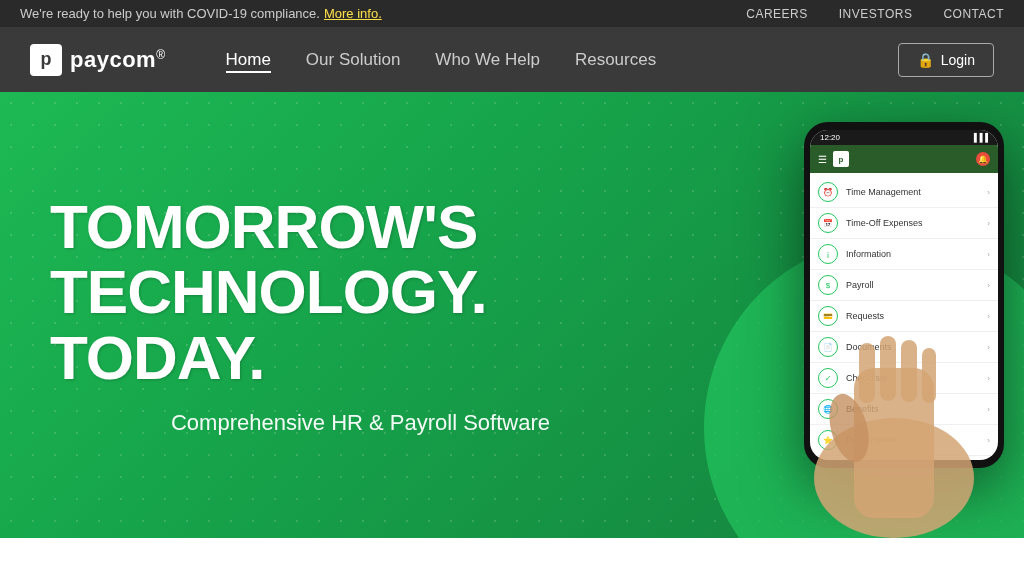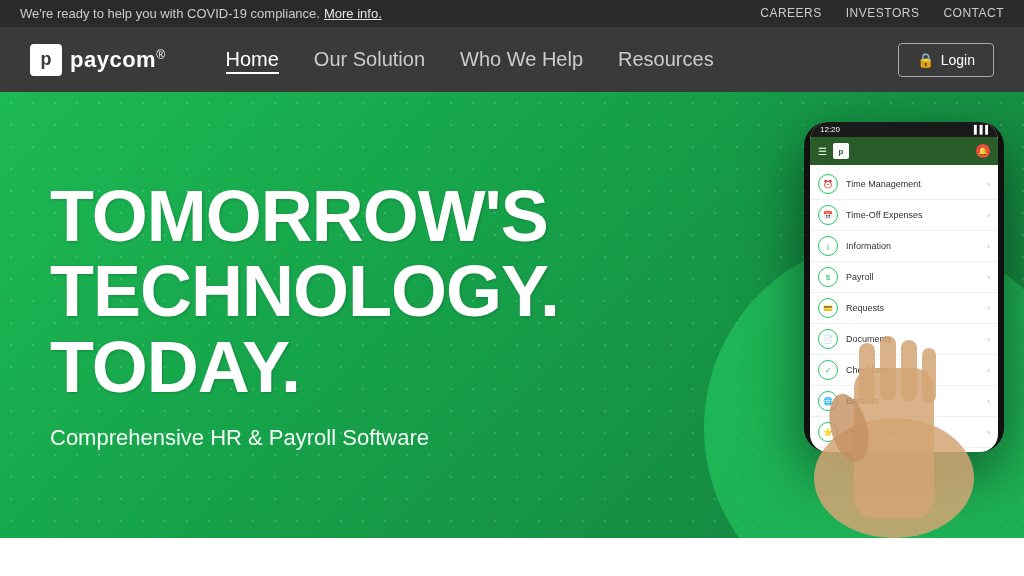--- a/index.html
+++ b/index.html
@@ -5,32 +5,32 @@
     * { margin: 0; padding: 0; box-sizing: border-box; }
     body { font-family: Arial, sans-serif; width: 1024px; height: 576px; overflow: hidden; }
 
     
     .announcement-bar {
       background-color: #2a2a2a;
       color: #ccc;
       font-size: 13px;
       padding: 6px 20px;
       display: flex;
-      align-items: flex-start;
+      align-items: flex-end;
       gap: 4px;
     }
     .announcement-bar a {
-      color: #e5e5e5;
+      color: #fde047;
       text-decoration: underline;
       cursor: pointer;
     }
     .top-right-links {
       margin-left: auto;
       display: flex;
-      gap: 24px;
+      gap: 31px;
     }
     .top-right-links a {
       color: #ccc;
       text-decoration: none;
       font-size: 12px;
       cursor: pointer;
       text-transform: uppercase;
       letter-spacing: 0.5px;
     }
 
@@ -73,21 +73,21 @@
     }
     .nav-links {
       display: flex;
       gap: 35px;
       list-style: none;
       flex: 1;
     }
     .nav-links li a {
       color: #ccc;
       text-decoration: none;
-      font-size: 20px;
+      font-size: 17px;
       cursor: pointer;
     }
     .nav-links li a.active {
       color: white;
       border-bottom: 2px solid white;
       padding-bottom: 2px;
     }
     .nav-actions {
       display: flex;
       gap: 12px;
@@ -134,33 +134,34 @@
       pointer-events: none;
     }
     .hero-content {
       position: relative;
       z-index: 2;
       padding: 0 50px;
       max-width: 600px;
     }
     .hero-title {
       color: white;
-      font-size: 72px;
+      font-size: 62px;
       font-weight: 900;
       line-height: 1.05;
       text-transform: uppercase;
       letter-spacing: -1px;
       margin-bottom: 20px;
       text-shadow: 1px 1px 3px rgba(0,0,0,0.2);
     }
     .hero-subtitle {
       color: white;
       font-size: 22px;
       font-weight: 400;
       opacity: 0.95;
+      text-align: right;
     }
 
     
     .phone-area {
       position: absolute;
       right: 0;
       top: 0;
       width: 500px;
       height: 100%;
       display: flex;
@@ -179,21 +180,21 @@
       opacity: 0.7;
     }
     
     .phone-mockup {
       position: absolute;
       right: 20px;
       top: 30px;
       width: 200px;
       background: #111;
       border-radius: 24px;
-      padding: 0 6px;
+      padding: 8px 6px;
       box-shadow: 0 20px 60px rgba(0,0,0,0.5);
       z-index: 3;
       text-align: center;
     }
     .phone-screen {
       background: white;
       border-radius: 18px;
       overflow: hidden;
     }
     .phone-status-bar {

